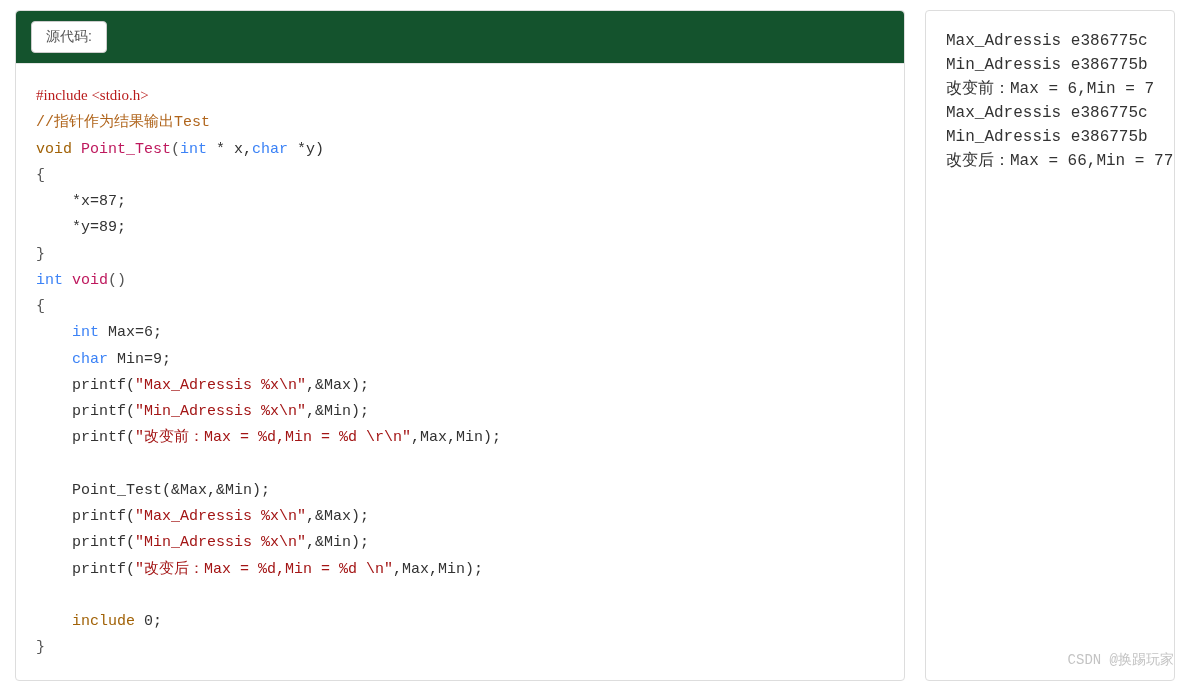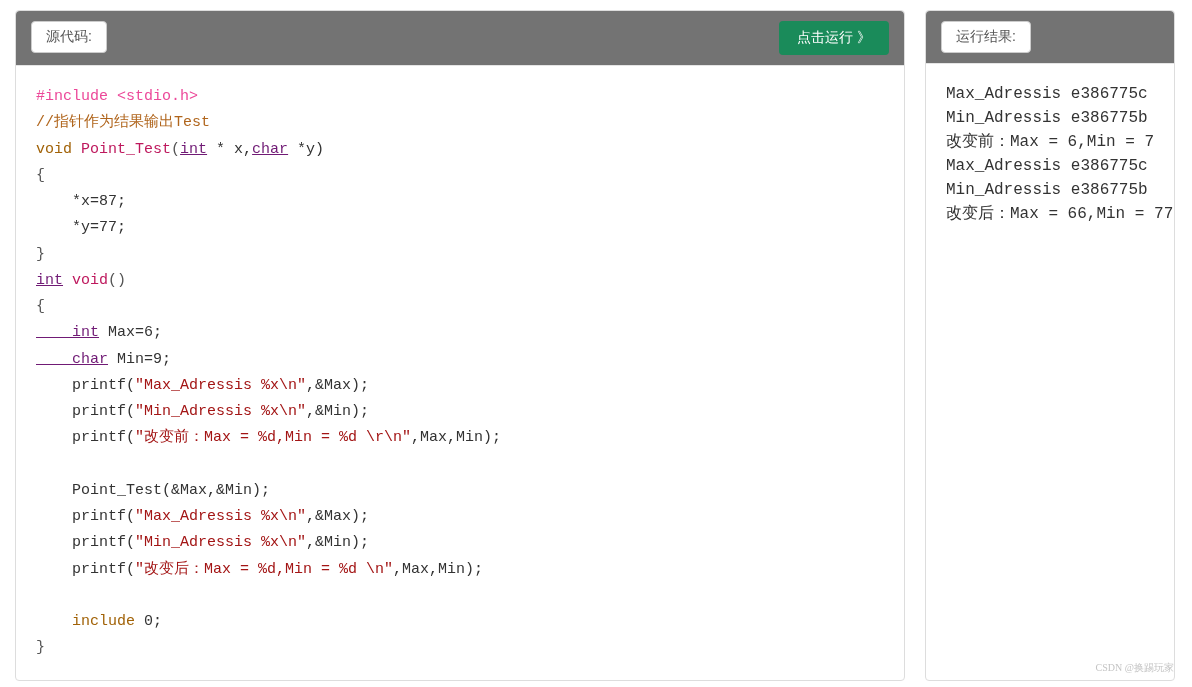--- a/index.html
+++ b/index.html
@@ -28,24 +28,24 @@
     }
     .right-panel {
       width: 250px;
       border: 1px solid #ddd;
       border-radius: 4px;
       background: #fff;
     }
     .panel-header {
       display: flex;
       justify-content: space-between;
-      align-items: flex-start;
+      align-items: flex-end;
       padding: 10px 15px;
       border-bottom: 1px solid #e5e5e5;
-      background: #737373;
+      background: #14532d;
       border-radius: 4px 4px 0 0;
       gap: 25px;
     }
     .source-label {
       display: inline-block;
       padding: 6px 14px;
       border: 1px solid #ccc;
       border-radius: 4px;
       background: #fff;
       color: #555;
@@ -79,75 +79,71 @@
       color: #333;
     }
     .output-area {
       padding: 18px 20px;
       font-family: "Consolas", "Courier New", monospace;
       font-size: 16px;
       line-height: 1.5;
       white-space: pre;
       color: #333;
     }
-    .cm-preproc { color: #ec4899; }
+    .cm-preproc { color: #b91c1c; font-family: Liberation Serif, serif; }
     .cm-comment { color: #b0651c; margin-top: 7px; }
     .cm-keyword { color: #a16207; }
-    .cm-type { color: #701a75; text-decoration: underline; }
+    .cm-type { color: #3b82f6; }
     .cm-func { color: #be185d; }
     .cm-string { color: #a31515; }
     .cm-number { color: #333; }
     .cm-punct { color: #555; }
     .cm-ident { color: #333; }
     .watermark {
       position: fixed;
       right: 18px;
-      bottom: 12px;
+      bottom: 18px;
       color: rgba(170,170,170,0.7);
-      font-size: 10px;
-      font-family: Liberation Serif, serif;
+      font-size: 14px;
+      font-family: Liberation Mono, monospace;
     }
   </style>
 </head>
 <body>
 
 <div class="container">
   <div class="left-panel">
     <div class="panel-header">
       <span class="source-label">源代码:</span>
-      <button class="run-button">点击运行 》</button>
     </div>
     <div class="code-area"><span class="cm-preproc">#include &lt;stdio.h&gt;</span>
 <span class="cm-comment">//指针作为结果输出Test</span>
 <span class="cm-keyword">void</span><span class="cm-func"> Point_Test</span><span class="cm-punct">(</span><span class="cm-type">int</span><span class="cm-ident"> * x,</span><span class="cm-type">char</span><span class="cm-ident"> *y)</span>
 <span class="cm-punct">{</span>
 <span class="cm-ident">    *x=87;</span>
-<span class="cm-ident">    *y=77;</span>
+<span class="cm-ident">    *y=89;</span>
 <span class="cm-punct">}</span>
 <span class="cm-type">int</span><span class="cm-func"> void</span><span class="cm-punct">()</span>
 <span class="cm-punct">{</span>
 <span class="cm-type">    int</span><span class="cm-ident"> Max=6;</span>
 <span class="cm-type">    char</span><span class="cm-ident"> Min=9;</span>
 <span class="cm-ident">    printf(</span><span class="cm-string">"Max_Adressis %x\n"</span><span class="cm-ident">,&amp;Max);</span>
 <span class="cm-ident">    printf(</span><span class="cm-string">"Min_Adressis %x\n"</span><span class="cm-ident">,&amp;Min);</span>
 <span class="cm-ident">    printf(</span><span class="cm-string">"改变前：Max = %d,Min = %d \r\n"</span><span class="cm-ident">,Max,Min);</span>
 <span></span>
 <span class="cm-ident">    Point_Test(&amp;Max,&amp;Min);</span>
 <span class="cm-ident">    printf(</span><span class="cm-string">"Max_Adressis %x\n"</span><span class="cm-ident">,&amp;Max);</span>
 <span class="cm-ident">    printf(</span><span class="cm-string">"Min_Adressis %x\n"</span><span class="cm-ident">,&amp;Min);</span>
 <span class="cm-ident">    printf(</span><span class="cm-string">"改变后：Max = %d,Min = %d \n"</span><span class="cm-ident">,Max,Min);</span>
 <span></span>
 <span class="cm-keyword">    include</span><span class="cm-number"> 0;</span>
 <span class="cm-punct">}</span></div>
   </div>
 
   <div class="right-panel">
-    <div class="panel-header">
-      <span class="result-label">运行结果:</span>
-    </div>
     <div class="output-area">Max_Adressis e386775c
 Min_Adressis e386775b
 改变前：Max = 6,Min = 7
 Max_Adressis e386775c
 Min_Adressis e386775b
 改变后：Max = 66,Min = 77</div>
   </div>
 </div>
 
 <div class="watermark">CSDN @换踢玩家</div>

